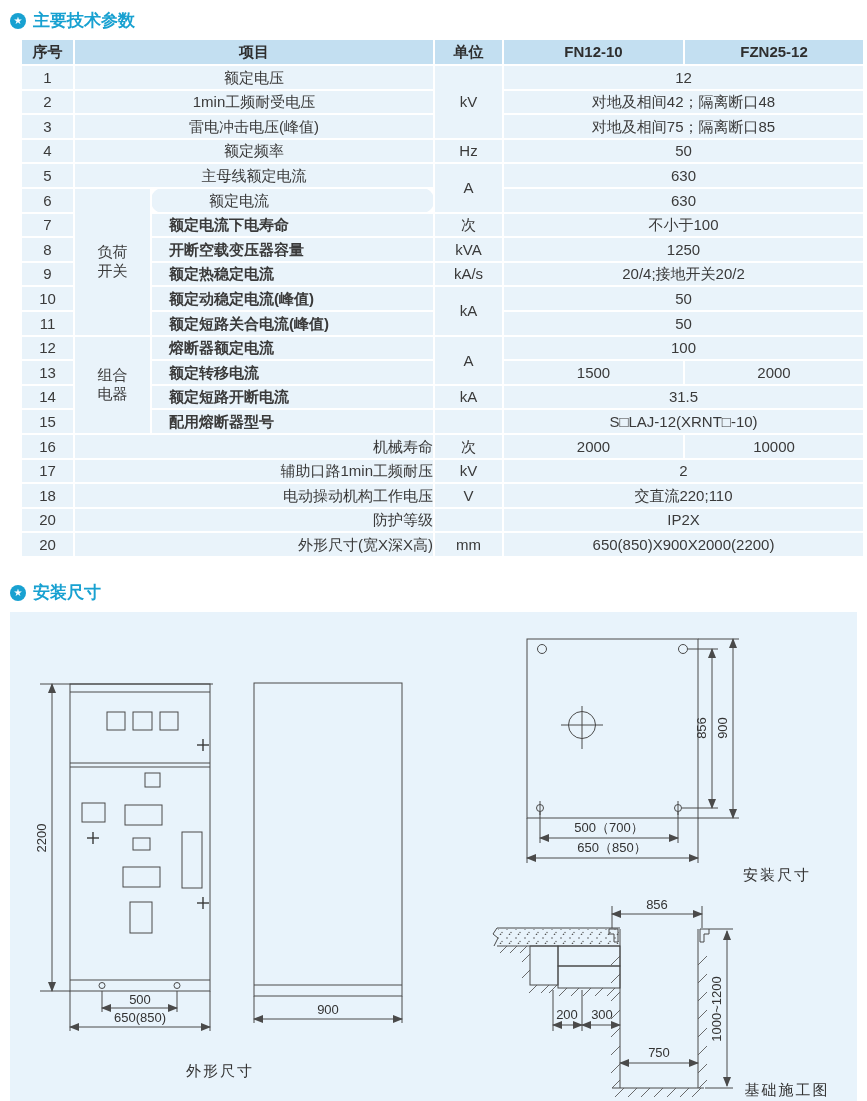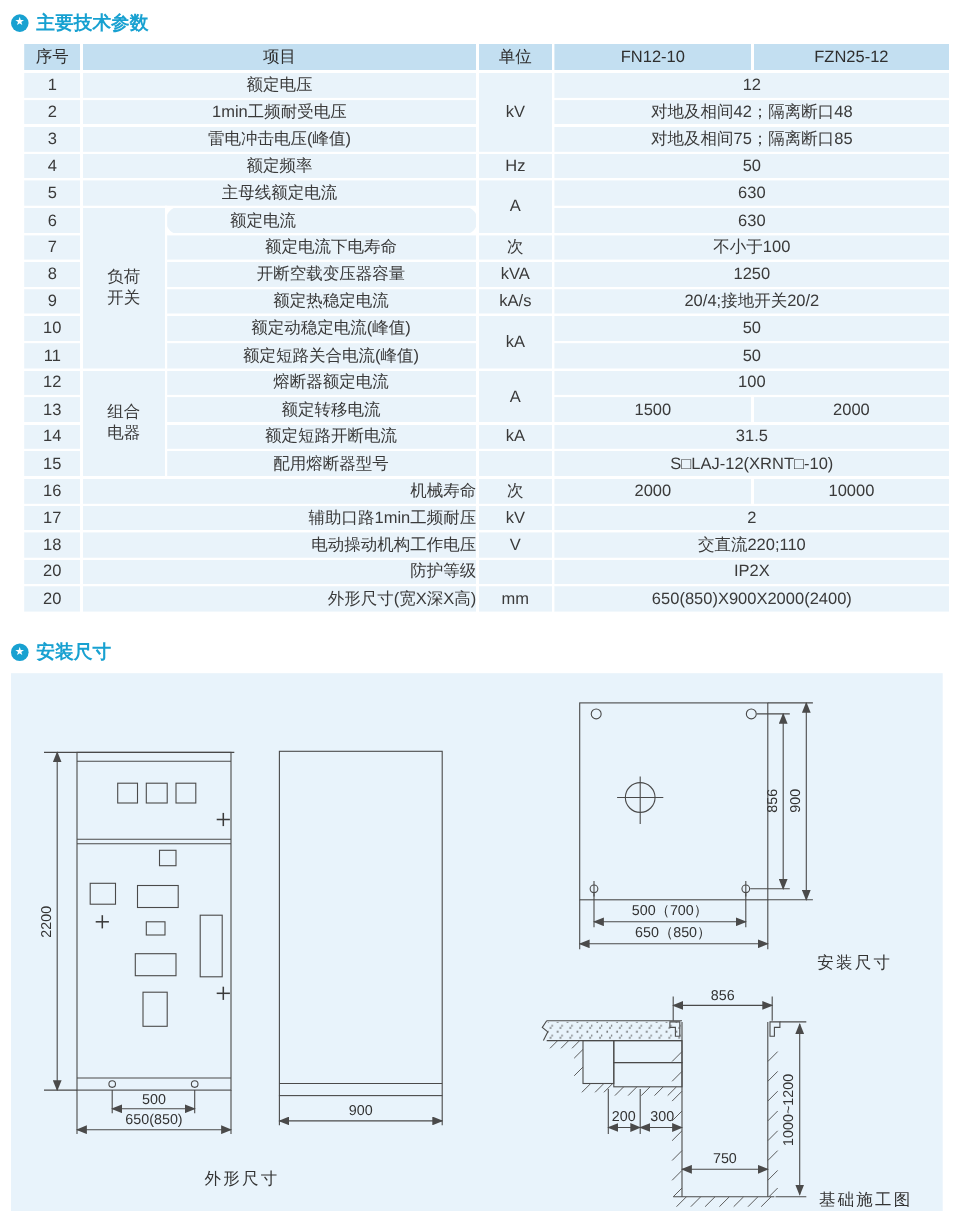--- a/index.html
+++ b/index.html
@@ -6,24 +6,24 @@
   body{font-family:"Liberation Sans",sans-serif;}
   .page{position:relative;width:867px;height:1101px;background:#fff;overflow:hidden;}
 
   .sec{position:absolute;left:10px;display:flex;align-items:center;gap:7px;
        color:#18a1d1;font-size:17px;font-weight:bold;}
   .badge{width:16px;height:16px;border-radius:50%;background:#18a1d1;color:#fff;
          font-size:10px;line-height:16px;text-align:center;flex:0 0 auto;font-weight:normal;}
 
   table.params{position:absolute;left:20px;top:38px;width:843px;border-collapse:collapse;
                table-layout:fixed;font-size:15px;color:#3a3a3a;}
-  .params th{background:#c3dff1;height:22px;font-weight:normal;color:#2e2e2e;}
+  .params th{background:#c3dff1;height:22px;font-weight:bold;color:#2e2e2e;}
   .params td{background:#e9f3fa;height:22.6px;text-align:center;padding:0;}
   .params th,.params td{border:2px solid #fff;line-height:1.15;overflow:hidden;white-space:nowrap;}
-  .params td.l{text-align:center;padding-left:17px;}
+  .params td.l{text-align:left;padding-left:17px;font-weight:bold;}
   .params td.l3{text-align:left;padding-left:57px;border-radius:12px;}
   .params td.li{text-align:right;padding-left:94px;}
   .params td.group{white-space:pre-line;line-height:1.25;}
 
   .panel{position:absolute;left:10px;top:612px;width:847px;height:489px;background:#e8f3fb;}
   svg .ln{stroke:#4a4a4a;stroke-width:1;fill:none;}
   svg .pl{stroke:#3a3a3a;stroke-width:1.4;fill:none;}
   svg .ht{stroke:#5a5a5a;stroke-width:0.9;fill:none;}
   svg text{font-family:"Liberation Sans",sans-serif;font-size:13px;fill:#333;}
   svg text.lab{font-size:15px;letter-spacing:2px;}
@@ -168,21 +168,21 @@
     <tr>
       <td>20</td>
       <td colspan="2" class="li">防护等级</td>
       <td></td>
       <td colspan="2">IP2X</td>
     </tr>
     <tr>
       <td>20</td>
       <td colspan="2" class="li">外形尺寸(宽X深X高)</td>
       <td>mm</td>
-      <td colspan="2">650(850)X900X2000(2400)</td>
+      <td colspan="2">650(850)X900X2000(2200)</td>
     </tr>
   </tbody>
     </table>
 
   <div class="sec" style="top:581px;">
     <span class="badge">★</span>
     <span>安装尺寸</span>
   </div>
 
   <div class="panel">

